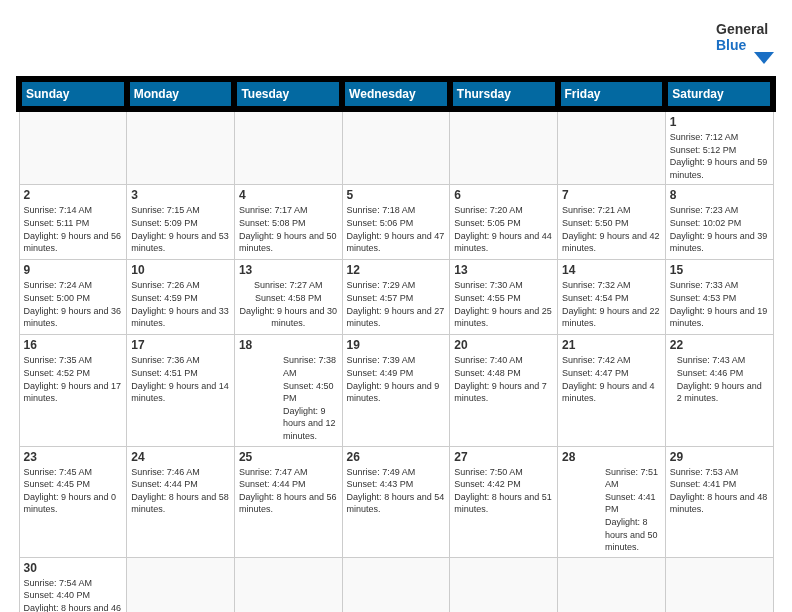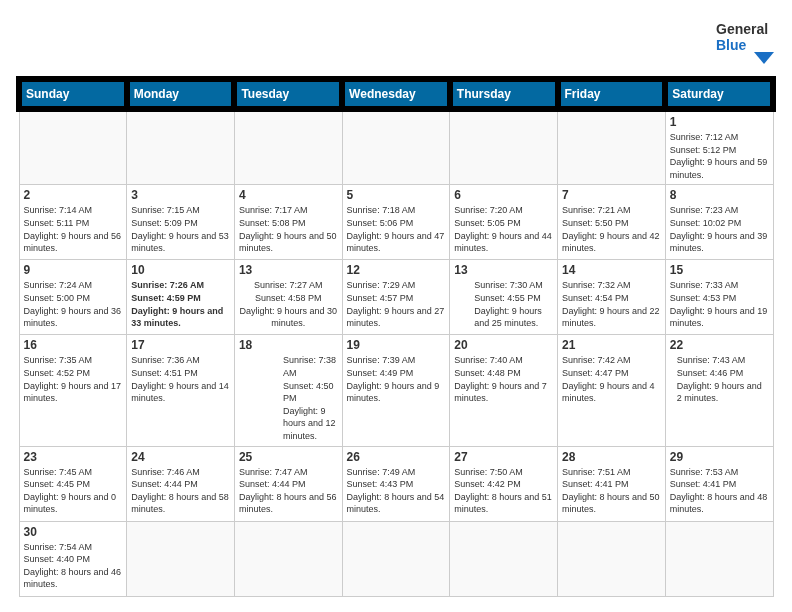--- a/index.html
+++ b/index.html
@@ -162,39 +162,39 @@
       </tr>
       <tr>
         <td>
           <span class="day-number">9</span>
           <div class="day-info" style="white-space: pre-line;">Sunrise: 7:24 AM
 Sunset: 5:00 PM
 Daylight: 9 hours and 36 minutes.</div>
         </td>
         <td>
           <span class="day-number">10</span>
-          <div class="day-info" style="white-space: pre-line; font-weight: bold;">Sunrise: 7:26 AM
+          <div class="day-info" style="white-space: pre-line;">Sunrise: 7:26 AM
 Sunset: 4:59 PM
 Daylight: 9 hours and 33 minutes.</div>
         </td>
         <td>
           <span class="day-number">13</span>
           <div class="day-info" style="white-space: pre-line; text-align: center;">Sunrise: 7:27 AM
 Sunset: 4:58 PM
 Daylight: 9 hours and 30 minutes.</div>
         </td>
         <td>
           <span class="day-number">12</span>
           <div class="day-info" style="white-space: pre-line;">Sunrise: 7:29 AM
 Sunset: 4:57 PM
 Daylight: 9 hours and 27 minutes.</div>
         </td>
         <td>
           <span class="day-number">13</span>
-          <div class="day-info" style="white-space: pre-line; margin-left: 20px;">Sunrise: 7:30 AM
+          <div class="day-info" style="white-space: pre-line;">Sunrise: 7:30 AM
 Sunset: 4:55 PM
 Daylight: 9 hours and 25 minutes.</div>
         </td>
         <td>
           <span class="day-number">14</span>
           <div class="day-info" style="white-space: pre-line;">Sunrise: 7:32 AM
 Sunset: 4:54 PM
 Daylight: 9 hours and 22 minutes.</div>
         </td>
         <td>
@@ -274,21 +274,21 @@
 Daylight: 8 hours and 54 minutes.</div>
         </td>
         <td>
           <span class="day-number">27</span>
           <div class="day-info" style="white-space: pre-line;">Sunrise: 7:50 AM
 Sunset: 4:42 PM
 Daylight: 8 hours and 51 minutes.</div>
         </td>
         <td>
           <span class="day-number">28</span>
-          <div class="day-info" style="white-space: pre-line;">Sunrise: 7:51 AM
+          <div class="day-info" style="white-space: pre-line; margin-left: 43px;">Sunrise: 7:51 AM
 Sunset: 4:41 PM
 Daylight: 8 hours and 50 minutes.</div>
         </td>
         <td>
           <span class="day-number">29</span>
           <div class="day-info" style="white-space: pre-line;">Sunrise: 7:53 AM
 Sunset: 4:41 PM
 Daylight: 8 hours and 48 minutes.</div>
         </td>
       </tr>

